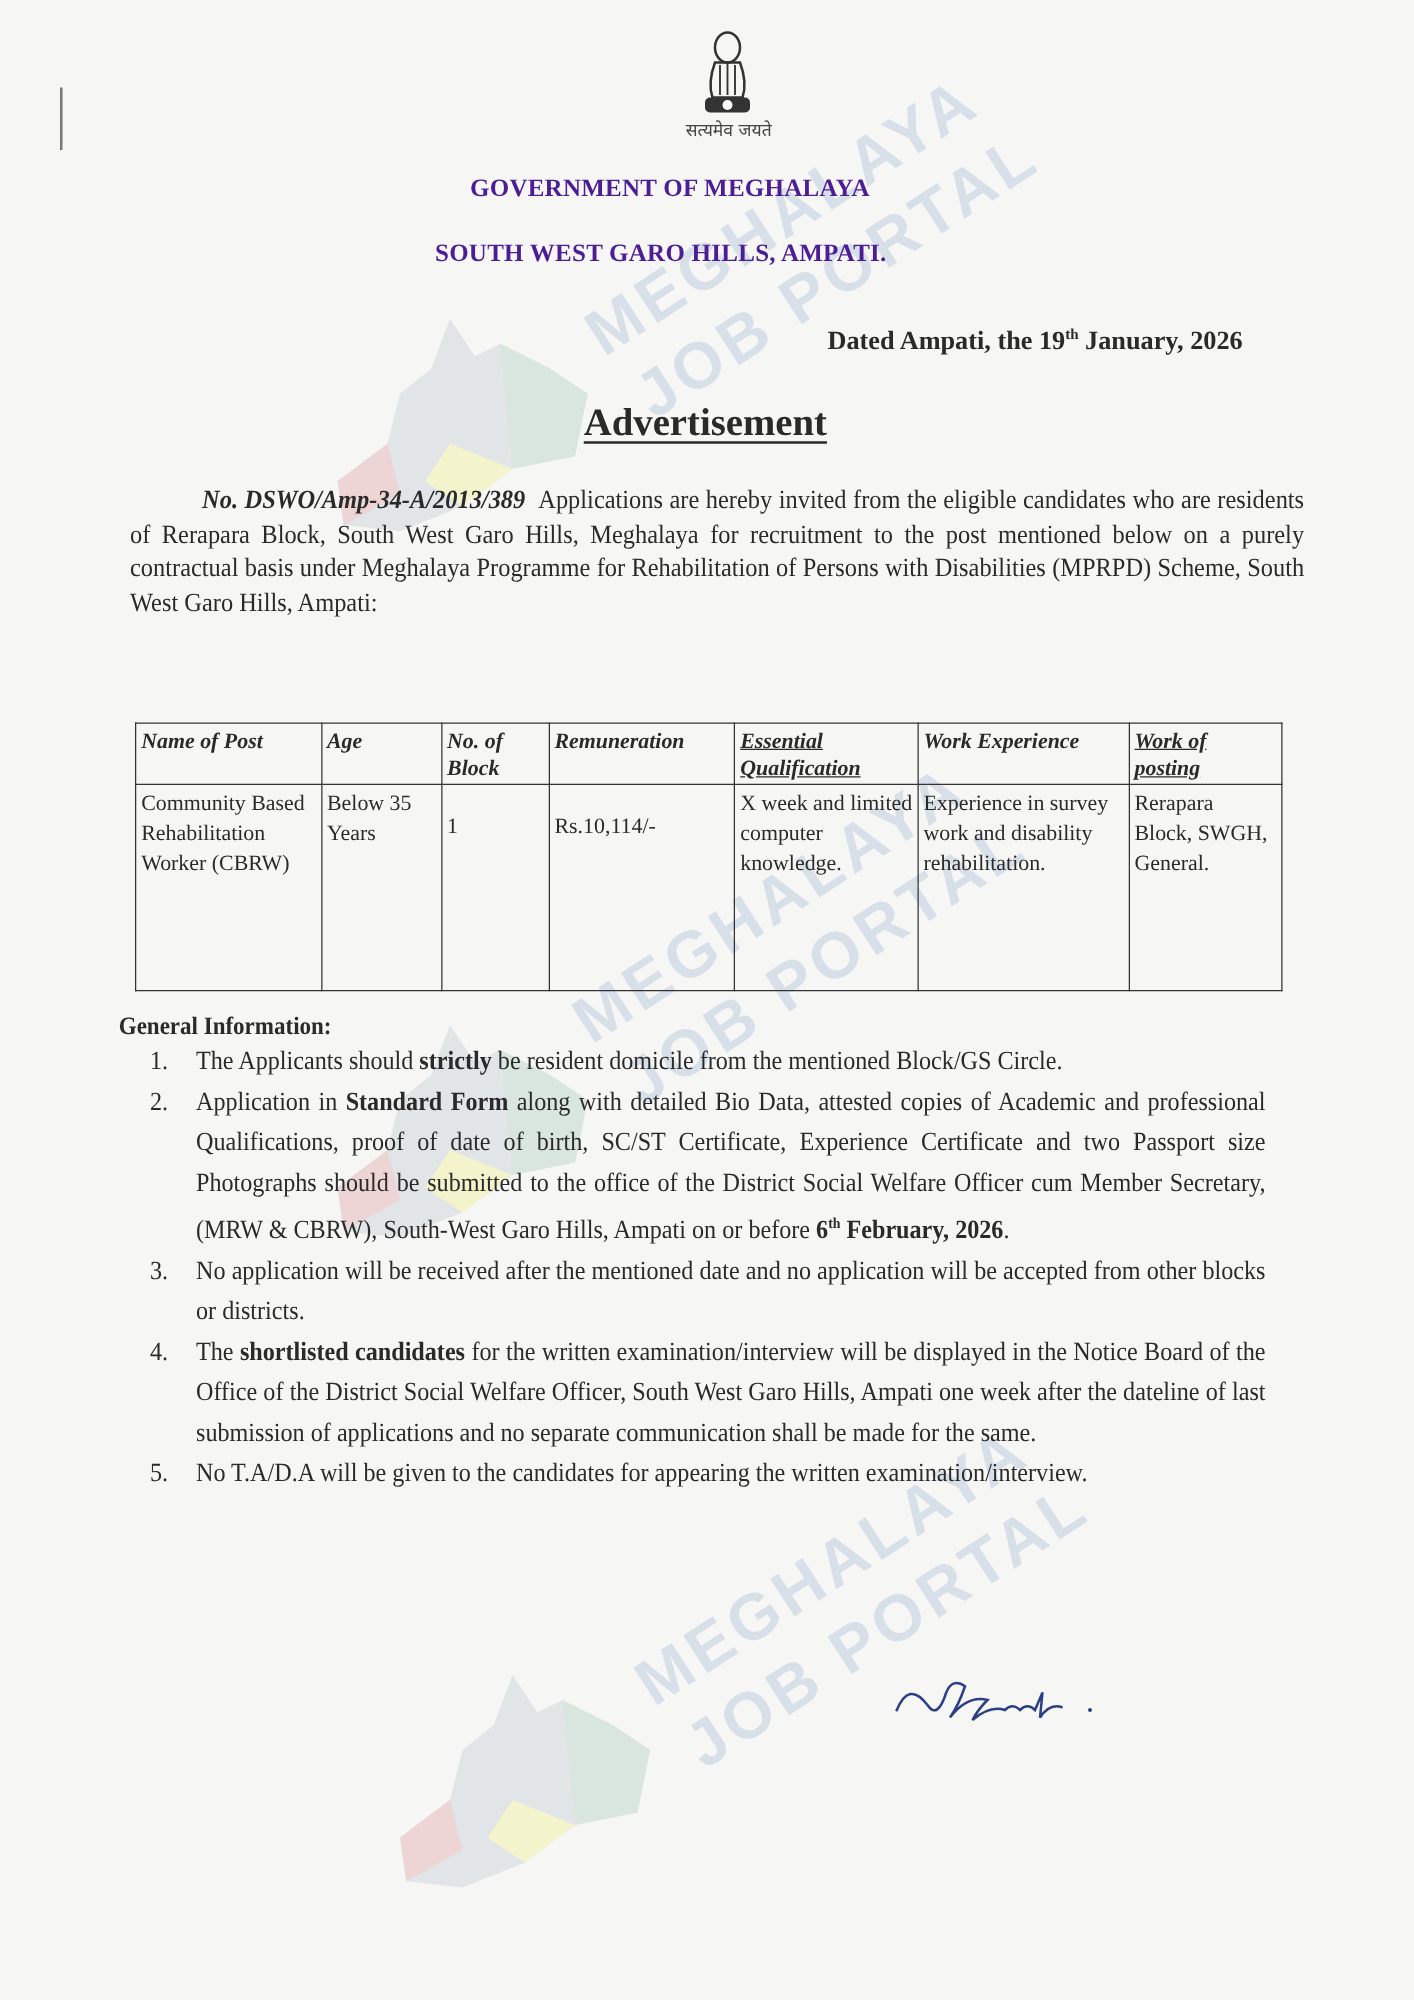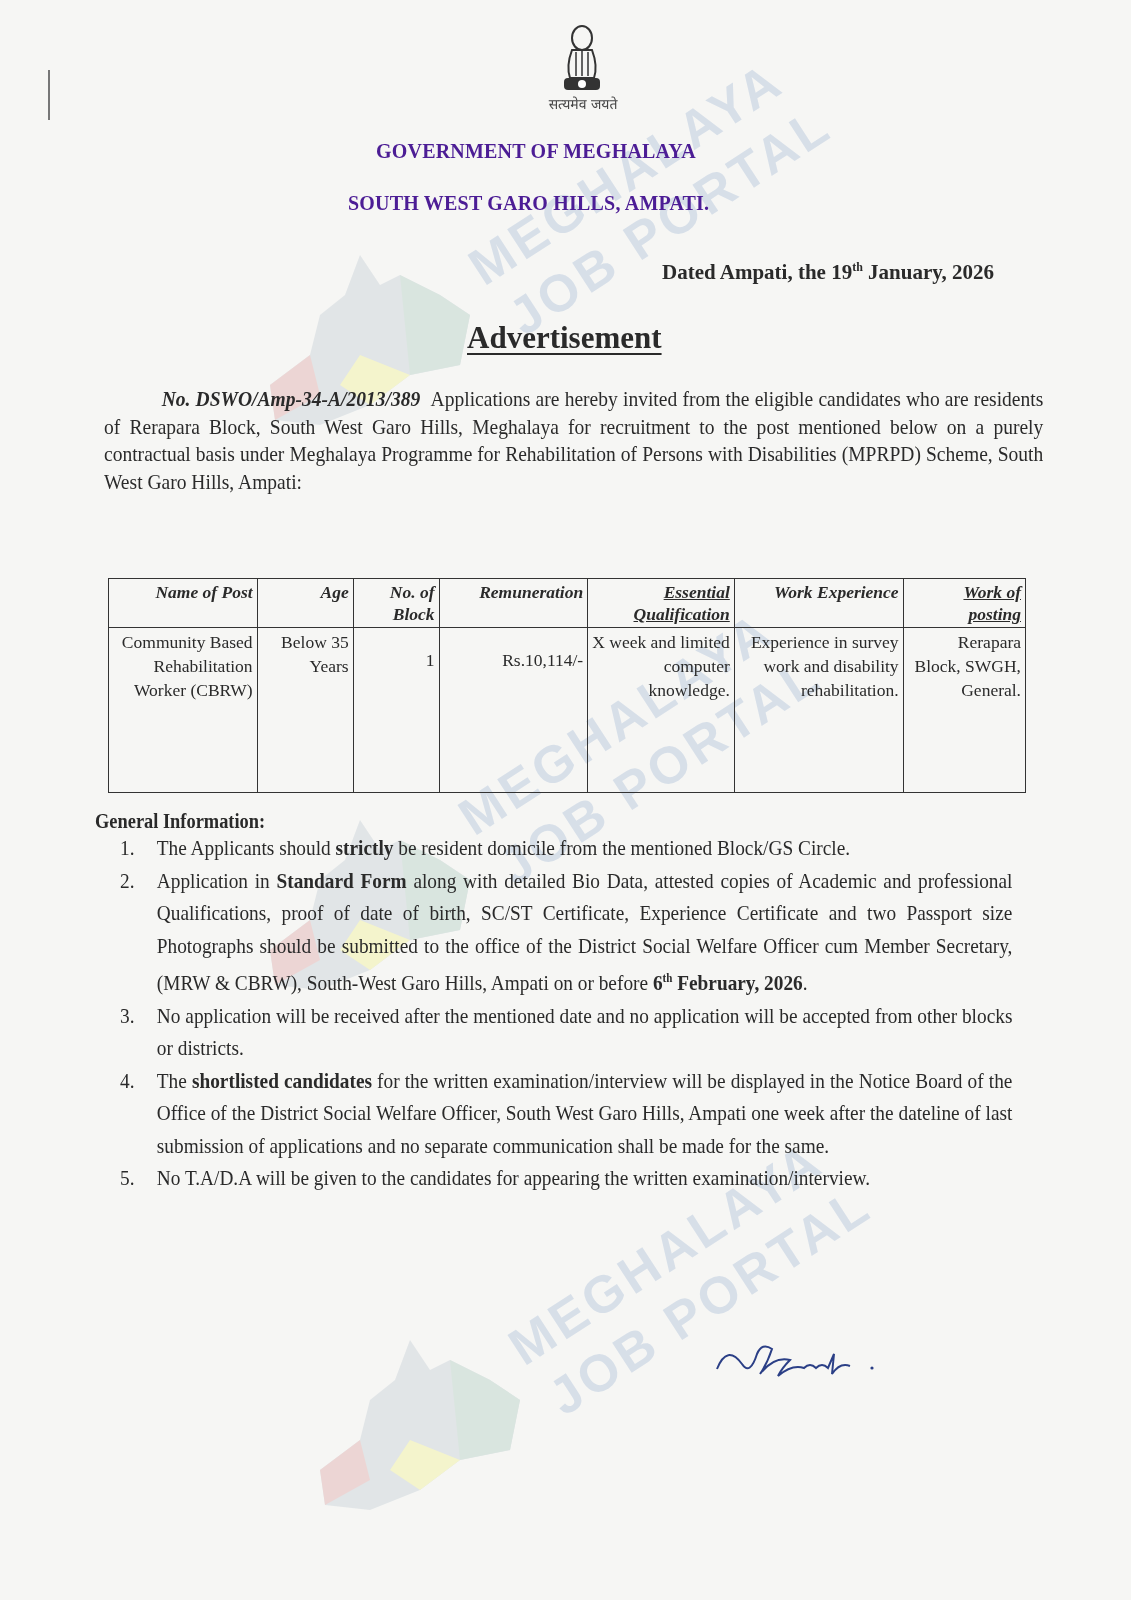--- a/index.html
+++ b/index.html
@@ -20,21 +20,21 @@
     .margin-mark { position: absolute; left: 48px; top: 70px; width: 2px; height: 50px; background: #777; }
     .emblem { position: absolute; left: 556px; top: 22px; width: 52px; height: 86px; }
     .emblem-motto { position: absolute; left: 548px; top: 94px; width: 70px; text-align: center; font-size: 14px; color: #444; font-family: "DejaVu Sans", sans-serif; }
     .head-line { position: absolute; font-weight: 700; font-size: 20px; letter-spacing: 0.2px; color: #4c1d95; white-space: nowrap; }
     .dated { position: absolute; left: 662px; top: 260px; font-weight: 700; font-size: 21px; white-space: nowrap; }
     .dated sup { font-size: 12px; }
     .adv-title { position: absolute; left: 467px; top: 320px; font-size: 31px; font-weight: 700; text-decoration: underline; text-underline-offset: 5px; text-decoration-thickness: 2px; }
     .intro { position: absolute; left: 104px; top: 386px; width: 940px; font-size: 21px; line-height: 27.5px; text-align: justify; text-indent: 62px; transform: scaleX(0.93); transform-origin: left top; width: 1010px; }
     .intro .ref { font-style: italic; font-weight: 700; }
     table.posts { position: absolute; left: 108px; top: 578px; width: 918px; border-collapse: collapse; font-size: 17.5px; }
-    table.posts th, table.posts td { border: 1.4px solid #333; text-align: right; vertical-align: top; padding: 2px 4px; }
+    table.posts th, table.posts td { border: 1.4px solid #333; text-align: left; vertical-align: top; padding: 2px 4px; }
     table.posts th { font-style: italic; font-weight: 700; height: 44px; line-height: 22px; }
     table.posts th .u { text-decoration: underline; }
     table.posts td { height: 142px; line-height: 24px; font-family: "Liberation Serif", serif; }
     .gi-title { position: absolute; left: 95px; top: 810px; font-weight: 700; font-size: 20px; transform: scaleX(0.92); transform-origin: left top; }
     ol.gi { position: absolute; left: 120px; top: 832px; width: 970px; margin: 0; padding: 0; list-style: none; font-size: 21px; line-height: 32.5px; transform: scaleX(0.92); transform-origin: left top; }
     ol.gi li { position: relative; padding-left: 40px; text-align: justify; margin-bottom: 0; }
     ol.gi li .num { position: absolute; left: 0; top: 0; }
     ol.gi b { font-weight: 700; }
     ol.gi sup { font-size: 12px; font-weight: 700; }
     .signature { position: absolute; left: 712px; top: 1334px; width: 180px; height: 50px; }

